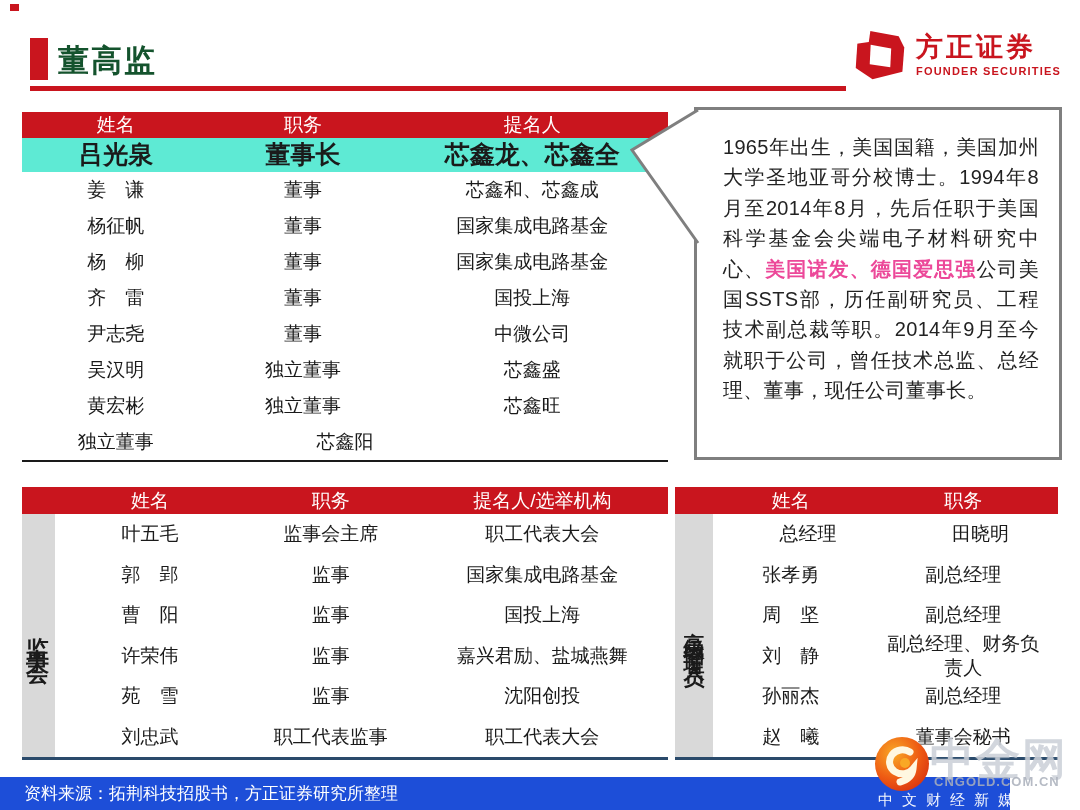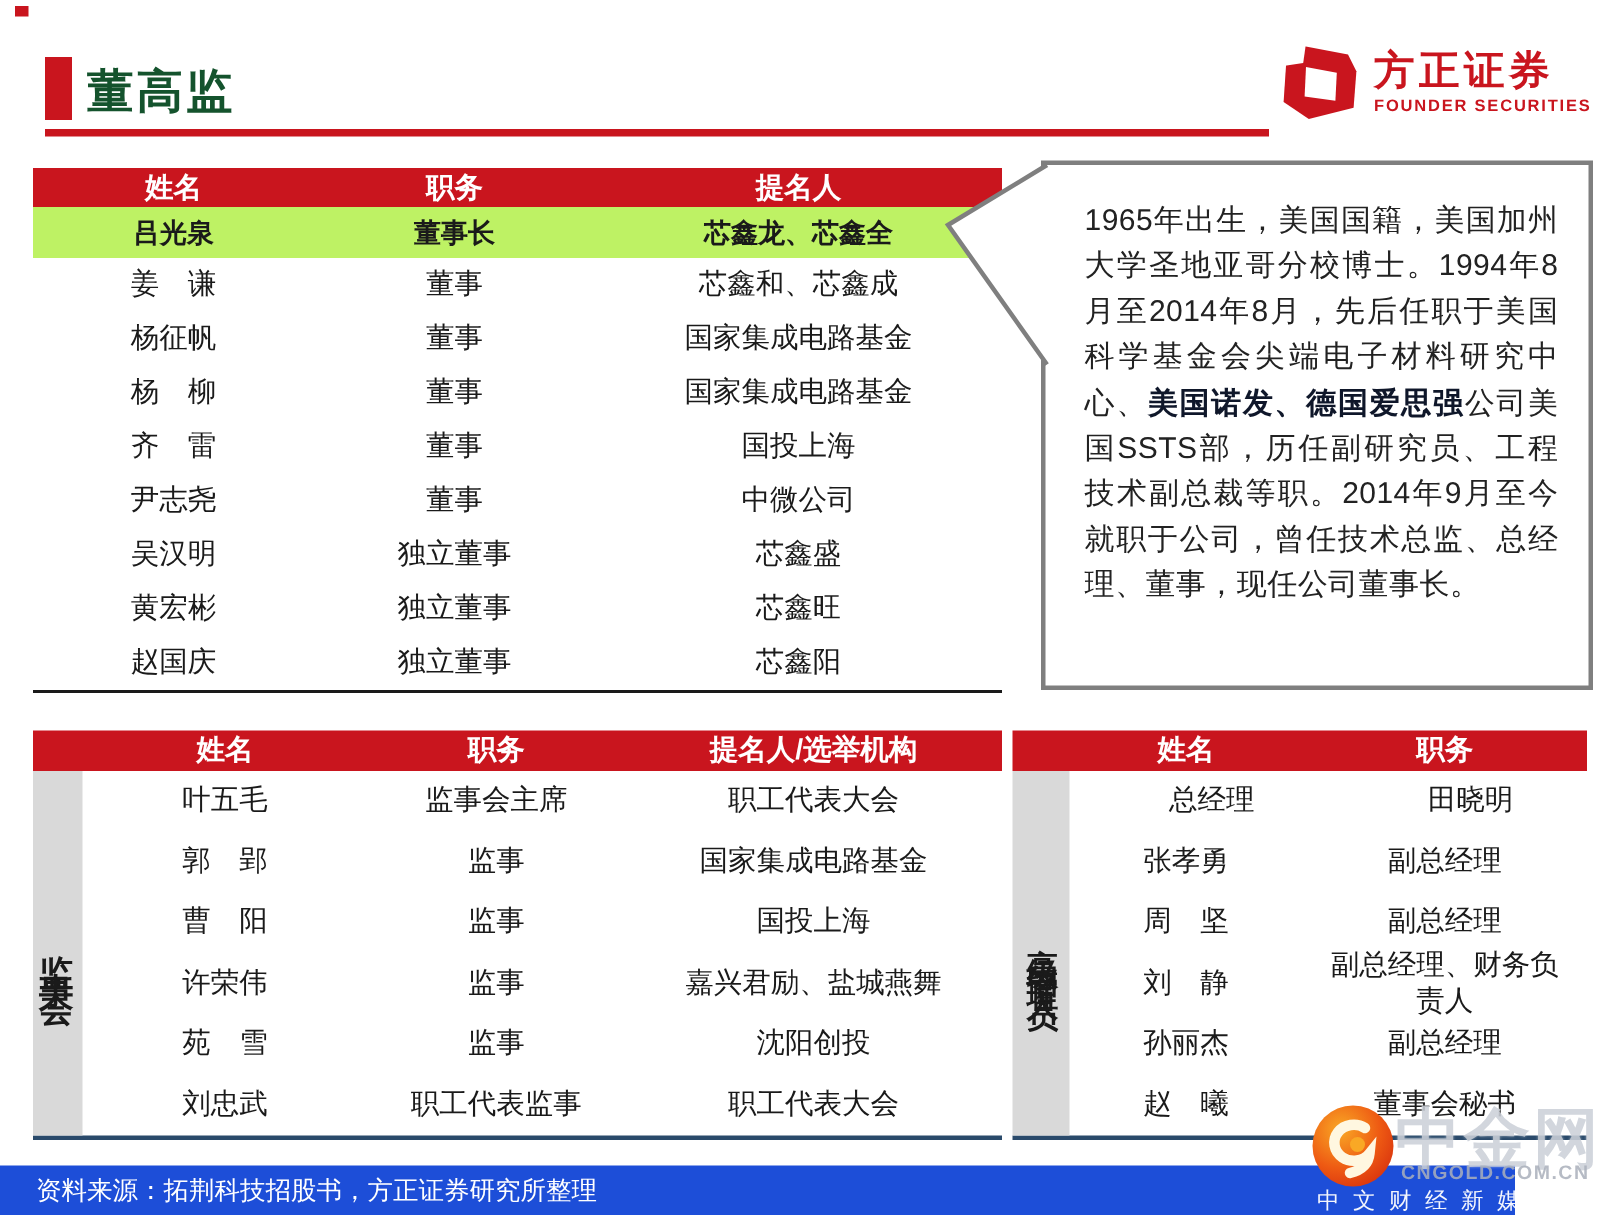--- a/index.html
+++ b/index.html
@@ -13,27 +13,27 @@
   .title-rule{position:absolute;left:30px;top:86px;width:816px;height:5px;background:#c9151e;}
 
   .logo{position:absolute;left:852px;top:24px;width:210px;height:62px;display:flex;align-items:center;}
   .logo-icon{width:56px;height:56px;flex:0 0 auto;margin-right:8px;}
   .logo-text{display:flex;flex-direction:column;justify-content:center;}
   .logo-cn{font-size:27px;font-weight:700;color:#c9151e;letter-spacing:3px;line-height:1.1;}
   .logo-en{font-size:11px;font-weight:700;color:#c9151e;letter-spacing:1.2px;margin-top:2px;}
 
   
   .dtable{position:absolute;background:#fff;}
-  .t-head{display:flex;background:#c9151e;color:#fff;font-weight:700;font-size:19px;align-items:flex-start;}
+  .t-head{display:flex;background:#c9151e;color:#fff;font-weight:400;font-size:19px;align-items:flex-end;}
   .t-hcell{text-align:center;}
   .t-lower{display:flex;}
   .t-body{flex:1;display:flex;flex-direction:column;}
   .t-row{display:flex;align-items:center;font-size:19px;}
   .t-cell{text-align:center;line-height:1.25;}
-  .t-row.hl{background:#bef264;font-weight:700;font-size:18px;}
+  .t-row.hl{background:#5eead4;font-weight:700;font-size:25px;}
 
   .main-table{left:22px;top:112px;width:646px;border-bottom:2px solid #1a1a1a;}
   .main-table .t-head{height:26px;}
   .main-table .t-row{height:36px;}
   .main-table .t-row.hl{height:34px;}
   .main-table .c0{width:29%;}
   .main-table .c1{width:29%;}
   .main-table .c2{width:42%;}
 
   .strip{background:#d9d9d9;display:flex;align-items:center;justify-content:center;
@@ -53,21 +53,21 @@
   .mgmt-table .strip{width:38px;height:243px;font-size:21px;letter-spacing:7px;}
   .mgmt-table .t-body{height:243px;}
   .mgmt-table .t-row{flex:1;min-height:36px;}
   .mgmt-table .c0{width:45%;}
   .mgmt-table .c1{width:55%;padding:0 14px;box-sizing:border-box;}
 
   
   .callout{position:absolute;left:694px;top:107px;width:368px;height:353px;box-sizing:border-box;
            border:3px solid #7f7f7f;background:#fff;padding:22px 20px 0 26px;z-index:1;}
   .callout-text{font-size:20px;line-height:1.52;color:#222;letter-spacing:0.3px;text-align:justify;}
-  .callout-text .hl-red{color:#0f172a;font-weight:700;}
+  .callout-text .hl-red{color:#ec4899;font-weight:700;}
   .callout-tail{position:absolute;left:628px;top:106px;width:72px;height:142px;z-index:2;}
 
   
   .footer-bar{position:absolute;left:0;top:777px;width:1010px;height:33px;background:#1d4ed8;
               color:#fff;font-size:17px;line-height:33px;padding-left:24px;box-sizing:border-box;}
 
   
   .watermark{position:absolute;left:862px;top:730px;width:212px;height:80px;z-index:3;}
   .wm-circle{position:absolute;left:12px;top:6px;width:56px;height:56px;}
   .wm-name{position:absolute;left:68px;top:0px;font-size:44px;font-weight:700;color:#ccd1d9;opacity:0.88;
@@ -139,21 +139,20 @@
             <div class="t-cell c0">吴汉明</div>
             <div class="t-cell c1">独立董事</div>
             <div class="t-cell c2">芯鑫盛</div>
           </div>
           <div class="t-row">
             <div class="t-cell c0">黄宏彬</div>
             <div class="t-cell c1">独立董事</div>
             <div class="t-cell c2">芯鑫旺</div>
           </div>
           <div class="t-row">
-            <div class="t-cell c0">赵国庆</div>
             <div class="t-cell c1">独立董事</div>
             <div class="t-cell c2">芯鑫阳</div>
           </div>
         </div>
     </div>
   </div>
 
   <svg class="callout-tail" viewBox="0 0 72 142">
     <polygon points="70,4 4,44 70,137" fill="#ffffff"></polygon>
     <path d="M70,4 L4,44 L70,137" fill="none" stroke="#7f7f7f" stroke-width="3"></path>

